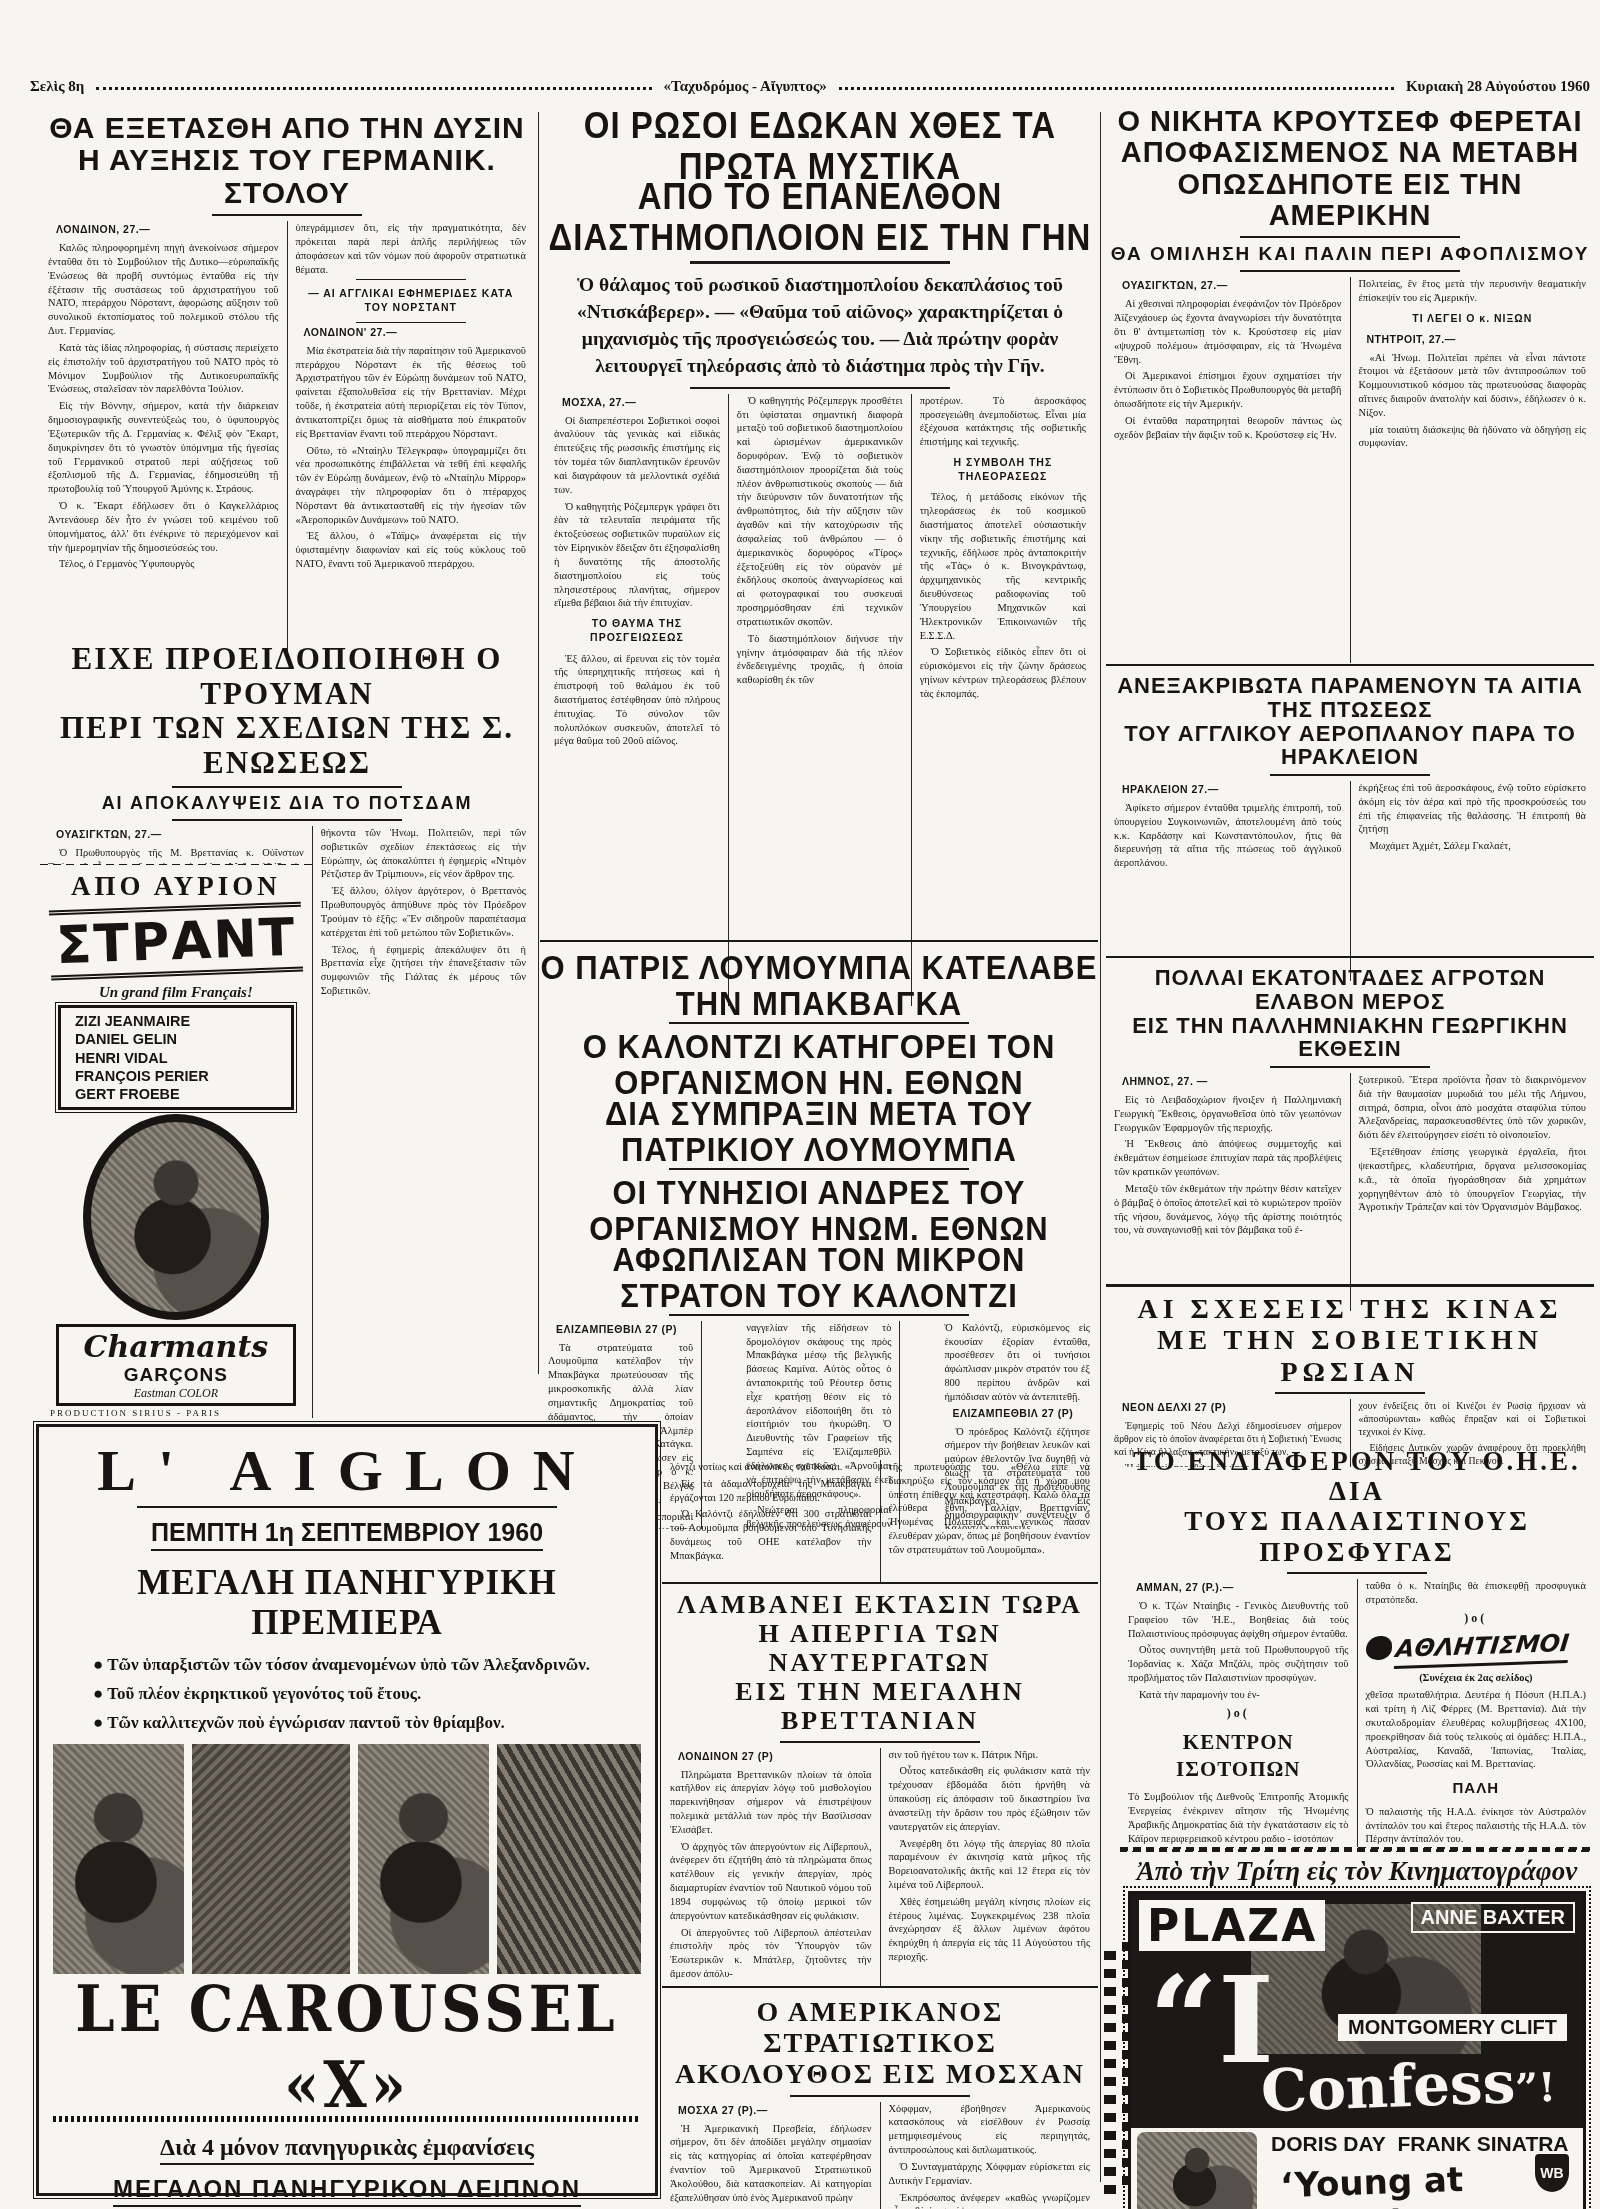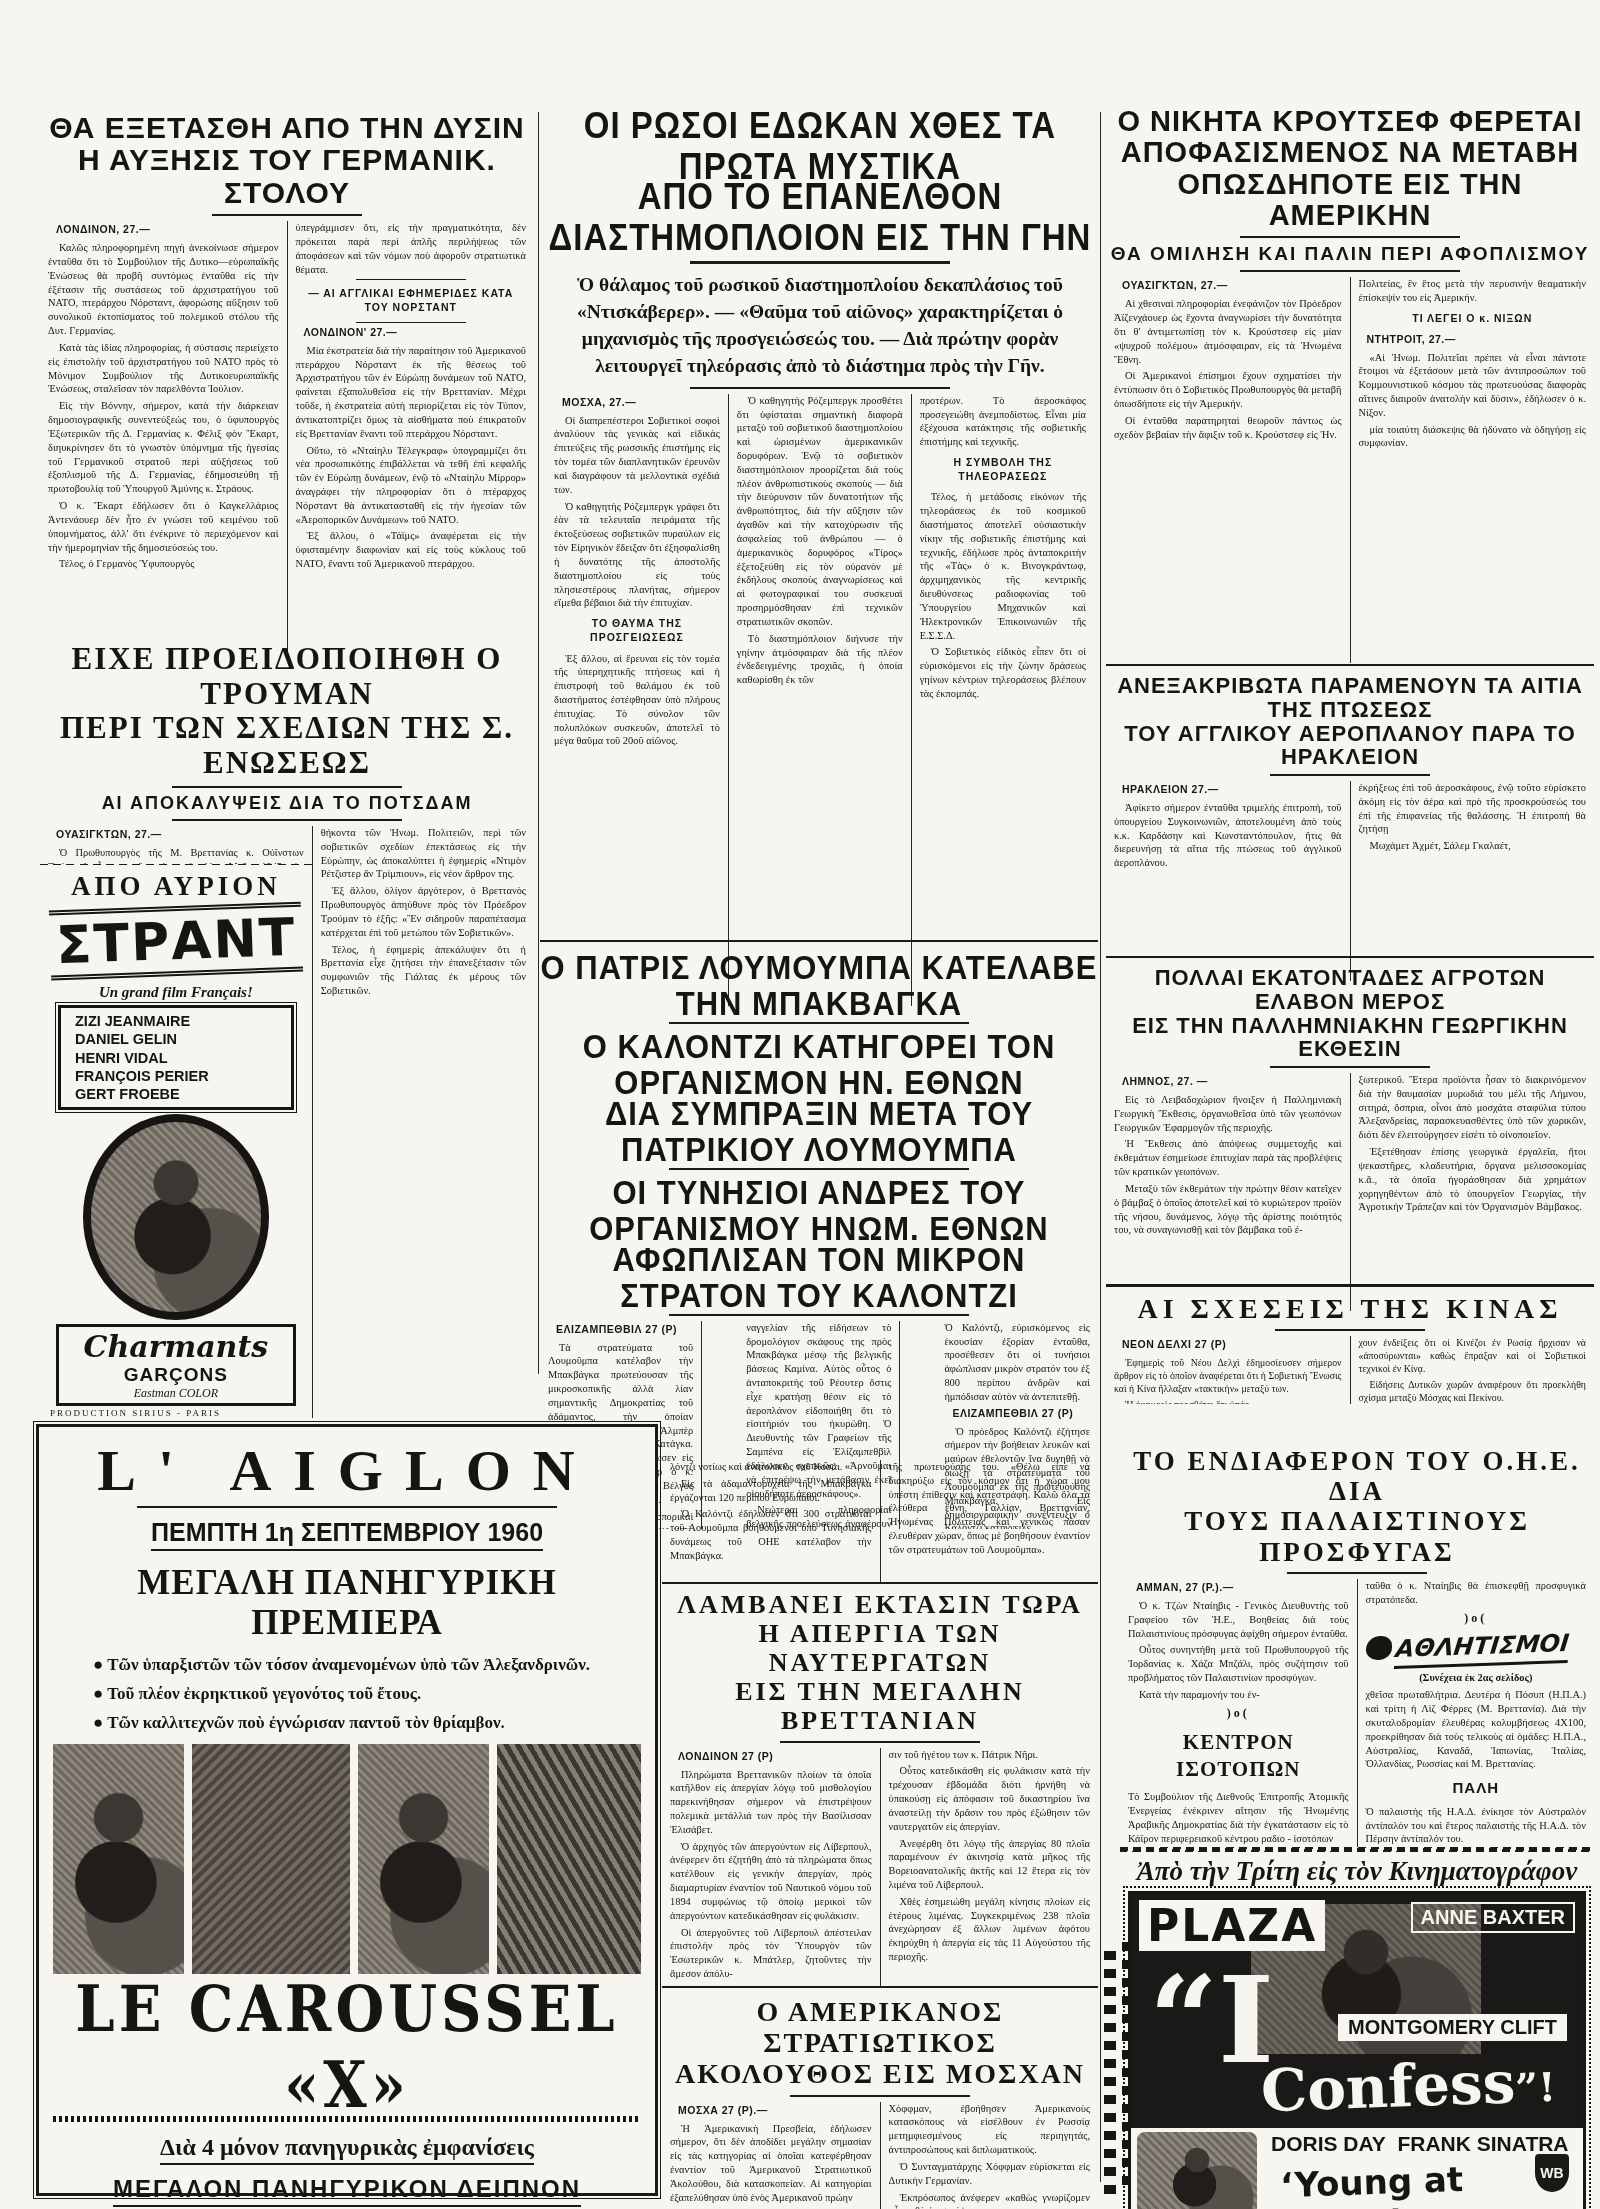--- a/index.html
+++ b/index.html
@@ -41,20 +41,27 @@
   
   .adbox{box-sizing:border-box;border:3px solid #1c1a18;outline:1px solid #1c1a18;outline-offset:2px;}
   .u2{border-bottom:2px solid #1c1a18;display:inline-block;padding-bottom:2px;}
   .kicker-it{font-style:italic;font-weight:bold;}
 </style>
 </head>
 <body>
 
 <div class="page">
 
+  <div class="masthead">
+    <span>Σελὶς 8η</span>
+    <span class="dotfill"></span>
+    <span>«Ταχυδρόμος - Αἴγυπτος»</span>
+    <span class="dotfill"></span>
+    <span>Κυριακὴ 28 Αὐγούστου 1960</span>
+  </div>
 
   <div class="vr" style="left:538px;top:112px;height:1262px;"></div>
   <div class="vr" style="left:1100px;top:112px;height:2070px;"></div>
 
   <div style="position:absolute;left:40px;top:112px;width:494px;height:528px;">
     <div class="hl" style="font-size:30px;">ΘΑ ΕΞΕΤΑΣΘΗ ΑΠΟ ΤΗΝ ΔΥΣΙΝ</div>
     <div class="hl" style="font-size:30px;">Η ΑΥΞΗΣΙΣ ΤΟΥ ΓΕΡΜΑΝΙΚ. ΣΤΟΛΟΥ</div>
     <div class="rule-c"></div>
     <div class="cols" style="height:430px;">
       <div class="col divr" style="width:50%;">
@@ -307,20 +314,21 @@
       </div>
       <div class="col" style="width:50%;">
         <p class="nofi">ξωτερικοῦ. Ἕτερα προϊόντα ἦσαν τὸ διακρινόμενον διὰ τὴν θαυμασίαν μυρωδιά του μέλι τῆς Λήμνου, σιτηρά, ὄσπρια, οἶνοι ἀπὸ μοσχάτα σταφύλια τύπου Ἀλεξανδρείας, παρασκευασθέντες ὑπὸ τῶν χωρικῶν, διότι δὲν ἐλειτούργησεν εἰσέτι τὸ οἰνοποιεῖον.</p>
         <p>Ἐξετέθησαν ἐπίσης γεωργικὰ ἐργαλεῖα, ἤτοι ψεκαστῆρες, κλαδευτήρια, ὄργανα μελισσοκομίας κ.ἄ., τὰ ὁποῖα ἠγοράσθησαν διὰ χρημάτων χορηγηθέντων ἀπὸ τὸ ὑπουργεῖον Γεωργίας, τὴν Ἀγροτικὴν Τράπεζαν καὶ τὸν Ὀργανισμὸν Βάμβακος.</p>
       </div>
     </div>
   </div>
 
   <div style="position:absolute;left:1106px;top:1284px;width:488px;height:160px;border-top:3px solid #1c1a18;padding-top:6px;box-sizing:border-box;">
     <div class="hls" style="font-size:28px;letter-spacing:5px;">ΑΙ ΣΧΕΣΕΙΣ ΤΗΣ ΚΙΝΑΣ</div>
+    <div class="hls" style="font-size:28px;letter-spacing:5px;">ΜΕ ΤΗΝ ΣΟΒΙΕΤΙΚΗΝ ΡΩΣΙΑΝ</div>
     <div class="rule-c" style="width:150px;"></div>
     <div class="cols" style="height:68px;">
       <div class="col divr" style="width:50%;font-size:9.8px;">
         <div class="dl">ΝΕΟΝ ΔΕΛΧΙ 27 (Ρ)</div>
         <p>Ἐφημερὶς τοῦ Νέου Δελχὶ ἐδημοσίευσεν σήμερον ἄρθρον εἰς τὸ ὁποῖον ἀναφέρεται ὅτι ἡ Σοβιετικὴ Ἕνωσις καὶ ἡ Κίνα ἤλλαξαν «τακτικὴν» μεταξύ των.</p>
         <p>Ἡ ἐφημερὶς προσθέτει ὅτι ὑπάρ-</p>
       </div>
       <div class="col" style="width:50%;font-size:9.8px;">
         <p class="nofi">χουν ἐνδείξεις ὅτι οἱ Κινέζοι ἐν Ρωσίᾳ ἤρχισαν νὰ «ἀποσύρωνται» καθὼς ἔπραξαν καὶ οἱ Σοβιετικοὶ τεχνικοὶ ἐν Κίνᾳ.</p>
         <p>Εἰδήσεις Δυτικῶν χωρῶν ἀναφέρουν ὅτι προεκλήθη σχίσμα μεταξὺ Μόσχας καὶ Πεκίνου.</p>

